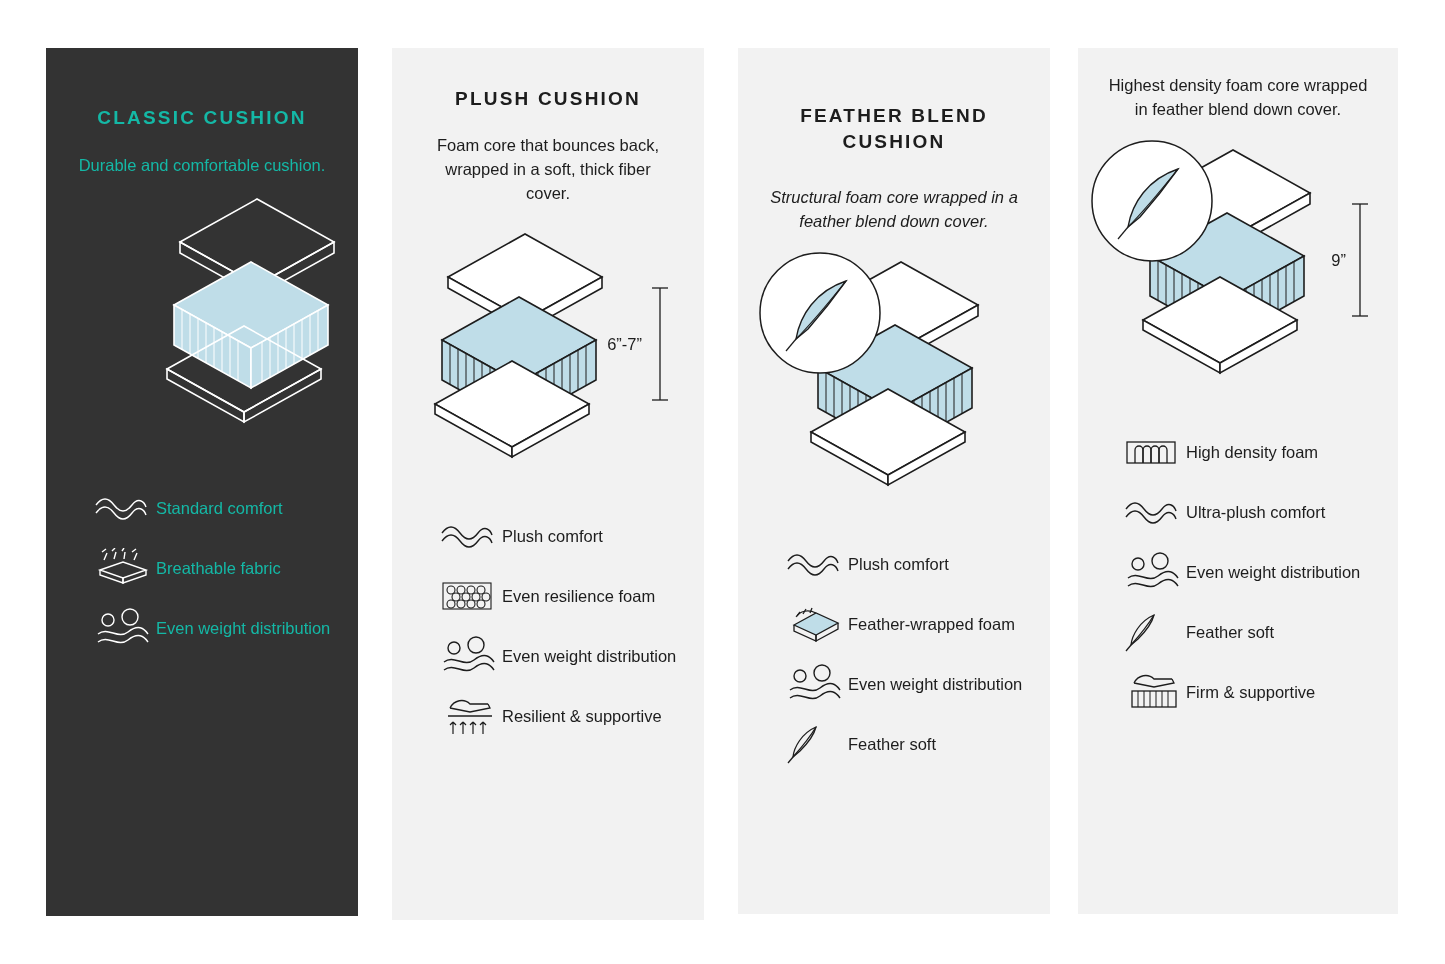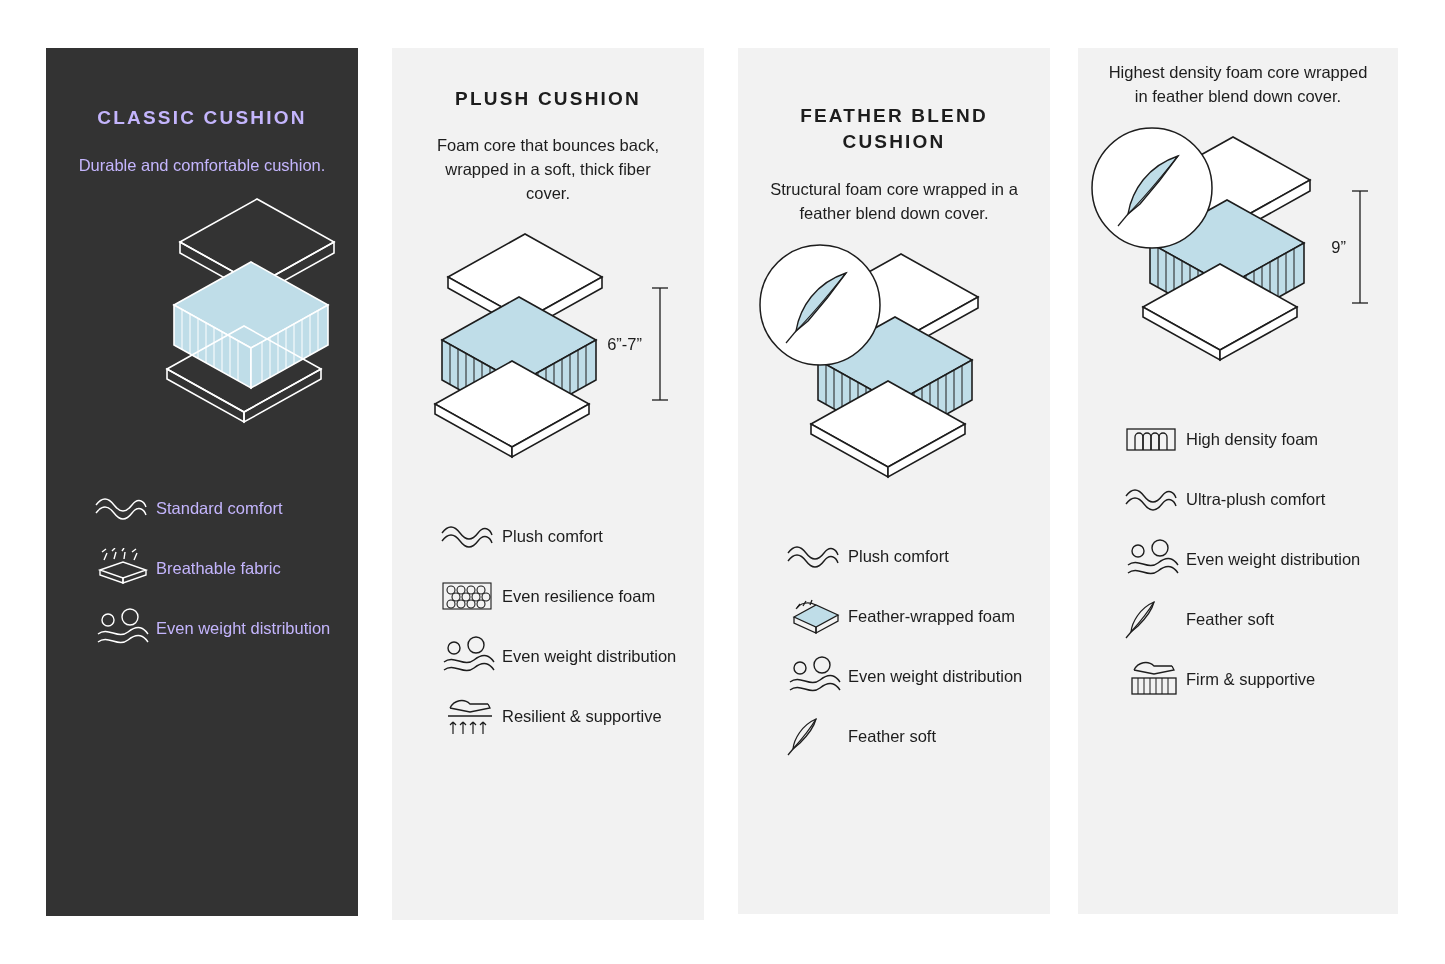--- a/index.html
+++ b/index.html
@@ -21,21 +21,21 @@
   .card {
     position: absolute;
     top: 48px;
     width: 312px;
     height: 868px;
     box-sizing: border-box;
     padding: 0;
   }
   .card.dark {
     background: #333333;
-    color: #c4b5fd;
+    color: #14b8a6;
   }
   .card.light {
     background: #f2f2f2;
     color: #1d1d1d;
   }
   .card-1 { left: 46px; }
   .card-2 { left: 392px; height: 872px; }
   .card-3 { left: 738px; height: 866px; }
   .card-4 { left: 1078px; width: 320px; height: 866px; }
 
@@ -55,22 +55,22 @@
 
   .card-desc {
     text-align: center;
     font-size: 16.5px;
     line-height: 24px;
     margin: 0;
     padding: 0 22px;
   }
   .card-1 .card-desc { margin-top: 22px; }
   .card-2 .card-desc { margin-top: 21px; padding: 0 34px;}
-  .card-3 .card-desc { margin-top: 22px; padding: 0 20px;}
-  .card-4 .card-desc { margin-top: 12px; padding: 0 26px;}
+  .card-3 .card-desc { margin-top: 30px; padding: 0 20px; font-style: italic;}
+  .card-4 .card-desc { margin-top: 25px; padding: 0 26px;}
 
   .illus {
     position: relative;
     width: 100%;
     height: 290px;
     margin-top: 10px;
   }
   .illus svg { display: block; margin: 0 auto; }
 
   .features {

